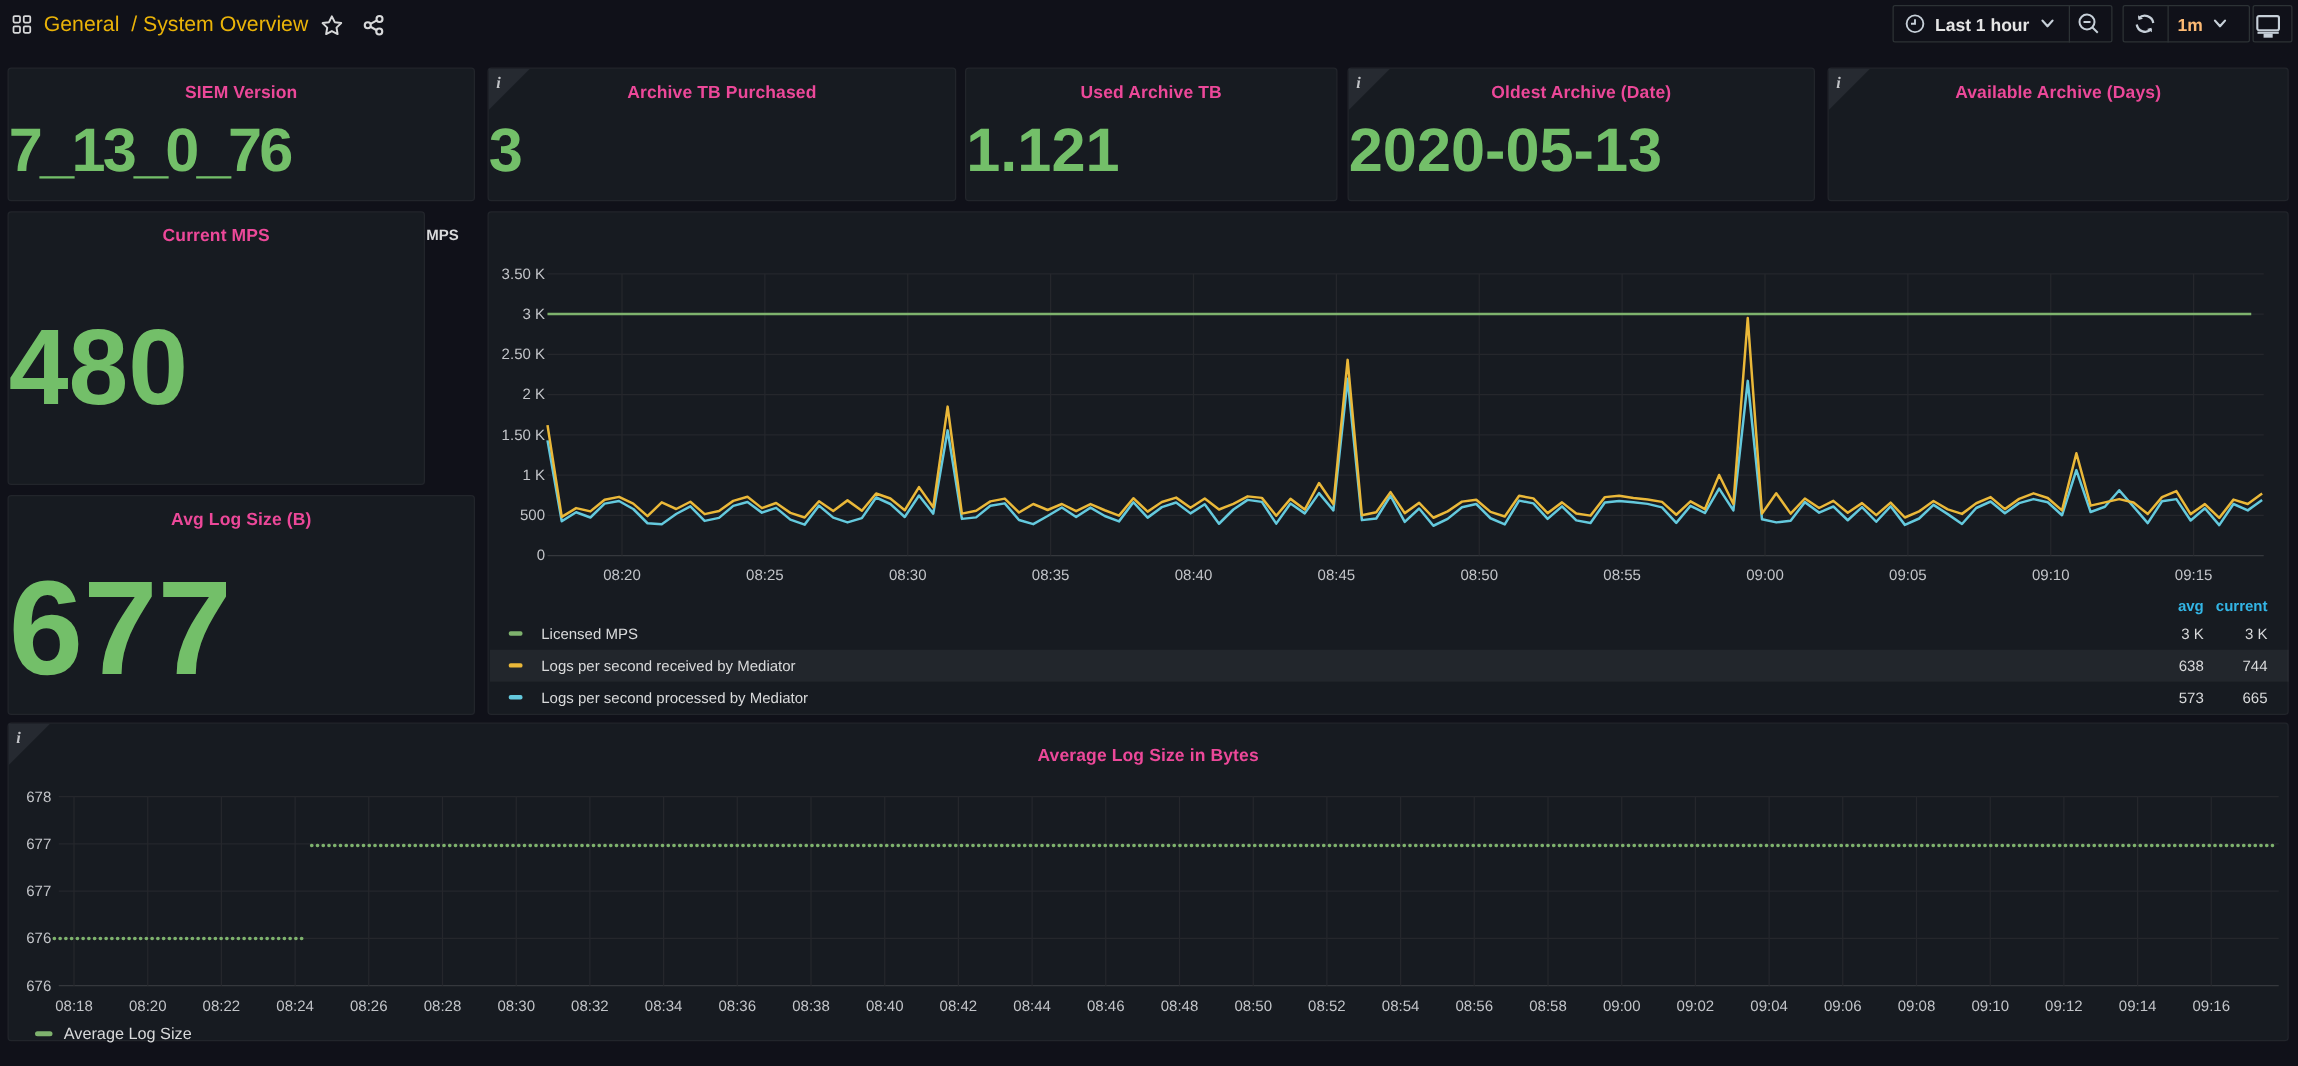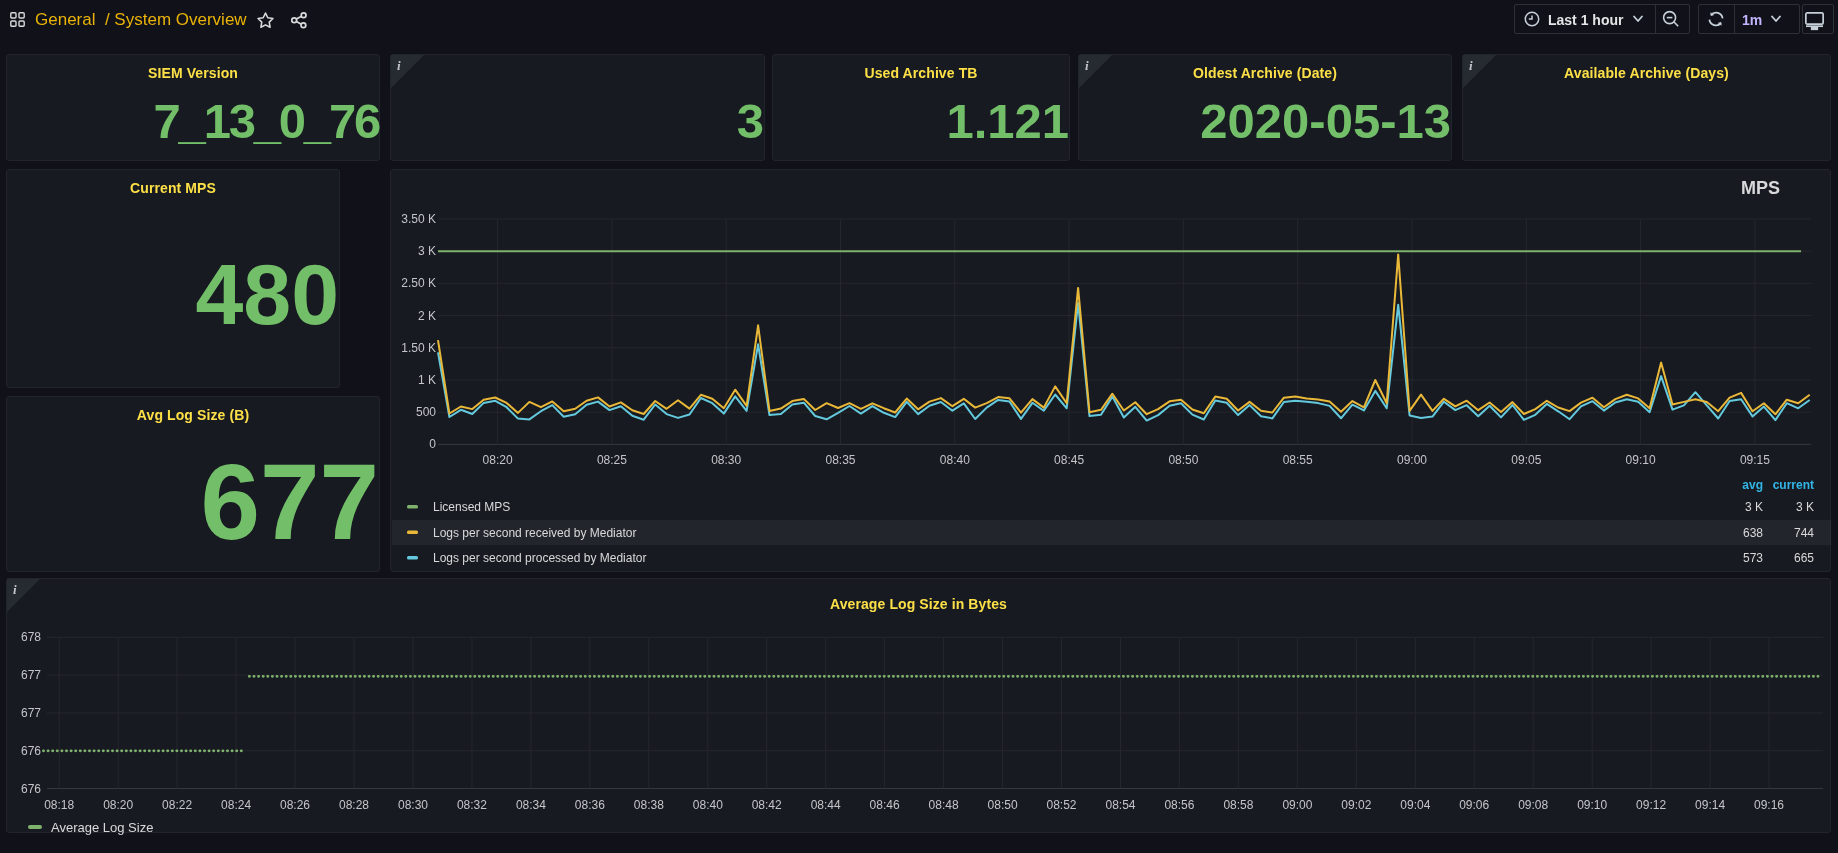--- a/index.html
+++ b/index.html
@@ -1,17 +1,17 @@
 <!DOCTYPE html>
 <html><head><meta charset="utf-8"><style>
 *{margin:0;padding:0;box-sizing:border-box}
 html,body{width:1838px;height:853px;background:#101119;font-family:"Liberation Sans",sans-serif;overflow:hidden;position:relative}
 .panel{position:absolute;background:#171b21;border:1px solid #22252b;border-radius:3px}
-.ptitle{position:absolute;top:5px;left:0;right:0;text-align:center;font-size:14px;font-weight:700;color:#fde047;line-height:26px;letter-spacing:0.1px}
-.statv{position:absolute;left:0;right:0;text-align:right;color:#73bf69;font-weight:700}
+.ptitle{position:absolute;top:5px;left:0;right:0;text-align:center;font-size:14px;font-weight:700;color:#ec4899;line-height:26px;letter-spacing:0.1px}
+.statv{position:absolute;left:0;right:0;text-align:left;color:#73bf69;font-weight:700}
 .abs{position:absolute}
 svg{position:absolute;overflow:visible}
 .corner{position:absolute;top:0;left:0}
 .corner i{position:absolute;top:3px;left:6px;font-family:"Liberation Serif",serif;font-style:italic;font-weight:700;font-size:13px;color:#c3c5c9;font-style:italic}
 </style></head><body>
 
 <svg class="abs" style="left:10px;top:12px" width="15" height="15" viewBox="0 0 15 15">
 <g fill="none" stroke="#d8d9da" stroke-width="1.4">
 <rect x="0.8" y="0.8" width="5.2" height="5.2" rx="1"></rect>
 <rect x="9" y="0.8" width="5.2" height="5.2" rx="1"></rect>
@@ -55,21 +55,21 @@
 </g>
   </svg>
 <svg class="abs" style="left:1707px;top:10px" width="18" height="18" viewBox="0 0 18 18">
 <g fill="none" stroke="#c7d0d9" stroke-width="1.8">
 <path d="M2.4 9.6a6.7 6.7 0 0 0 11.6 3.6"></path>
 <path d="M15.6 8.4a6.7 6.7 0 0 0 -11.6 -3.6"></path>
 </g>
 <path d="M3.4 2.2 L3.8 5.9 L7.4 4.9 Z" fill="#c7d0d9"></path>
 <path d="M14.6 15.8 L14.2 12.1 L10.6 13.1 Z" fill="#c7d0d9"></path>
 </svg>
-<div class="abs" style="left:1742px;top:12px;font-size:14px;font-weight:700;color:#c4b5fd">1m</div>
+<div class="abs" style="left:1742px;top:12px;font-size:14px;font-weight:700;color:#fdba74">1m</div>
 <svg class="abs" style="left:1770px;top:15px" width="12" height="8" viewBox="0 0 12 8">
 <path fill="none" stroke="#c7d0d9" stroke-width="1.8" stroke-linecap="round" stroke-linejoin="round" d="M2 1.5 L6 6 L10 1.5"></path>
   </svg>
 <svg class="abs" style="left:1805px;top:12px" width="19" height="18" viewBox="0 0 19 18">
 <g fill="none" stroke="#c7d0d9" stroke-width="1.7">
 <rect x="0.85" y="0.85" width="17.3" height="11.3" rx="1.4"></rect>
 <line x1="1" y1="14.2" x2="18" y2="14.2"></line>
 <rect x="6.7" y="15.7" width="5.6" height="1.6"></rect>
 </g>
   </svg>
@@ -78,20 +78,21 @@
     <div class="statv" style="top:66px;font-size:49px;line-height:0">​</div>
     <div class="statv" style="top:41.5px;height:49px;line-height:49px;font-size:49px"><span style="letter-spacing:-2.2px">7_13_0_76</span></div>
   </div>
 <div class="panel" style="left:390px;top:54px;width:375px;height:107px">
     <div class="corner">
       <svg width="34" height="34" style="left:0;top:0">
         <polygon points="0,0 33,0 0,33" fill="#262a31"></polygon>
       </svg>
       <i>i</i>
     </div>
+    <div class="ptitle">Archive TB Purchased</div>
     <div class="statv" style="top:66px;font-size:49px;line-height:0">​</div>
     <div class="statv" style="top:41.5px;height:49px;line-height:49px;font-size:49px">3</div>
   </div>
 <div class="panel" style="left:772px;top:54px;width:298px;height:107px">
     <div class="ptitle">Used Archive TB</div>
     <div class="statv" style="top:66px;font-size:49px;line-height:0">​</div>
     <div class="statv" style="top:41.5px;height:49px;line-height:49px;font-size:49px">1.121</div>
   </div>
 <div class="panel" style="left:1078px;top:54px;width:374px;height:107px">
     <div class="corner">
@@ -118,21 +119,21 @@
     <div class="ptitle">Current MPS</div>
     <div class="statv" style="top:124px;font-size:86px;line-height:0">​</div>
     <div class="statv" style="top:81.0px;height:86px;line-height:86px;font-size:86px">480</div>
   </div>
 <div class="panel" style="left:6px;top:396px;width:374px;height:176px">
     <div class="ptitle">Avg Log Size (B)</div>
     <div class="statv" style="top:105px;font-size:107px;line-height:0">​</div>
     <div class="statv" style="top:51.5px;height:107px;line-height:107px;font-size:107px">677</div>
   </div>
 <div class="panel" style="left:390px;top:169px;width:1441px;height:403px">
-<div class="abs" style="left:0;right:0;top:5px;text-align:right;font-size:18px;font-weight:700;color:#d8d9da;line-height:26px"><span style="position:relative;left:-50px">MPS</span></div>
+<div class="abs" style="left:0;right:0;top:5px;text-align:left;font-size:12px;font-weight:700;color:#d8d9da;line-height:26px"><span style="position:relative;left:-50px">MPS</span></div>
 <svg style="left:0;top:0" width="1441" height="403" viewBox="0 0 1441 403">
 <line x1="47" y1="274.4" x2="1420" y2="274.4" stroke="#35383d" stroke-width="1"></line>
 <line x1="47" y1="242.2" x2="1420" y2="242.2" stroke="#25272c" stroke-width="1"></line>
 <line x1="47" y1="210.0" x2="1420" y2="210.0" stroke="#25272c" stroke-width="1"></line>
 <line x1="47" y1="177.8" x2="1420" y2="177.8" stroke="#25272c" stroke-width="1"></line>
 <line x1="47" y1="145.6" x2="1420" y2="145.6" stroke="#25272c" stroke-width="1"></line>
 <line x1="47" y1="113.4" x2="1420" y2="113.4" stroke="#25272c" stroke-width="1"></line>
 <line x1="47" y1="81.2" x2="1420" y2="81.2" stroke="#25272c" stroke-width="1"></line>
 <line x1="47" y1="49.0" x2="1420" y2="49.0" stroke="#25272c" stroke-width="1"></line>
 <line x1="106.6" y1="49.0" x2="106.6" y2="274.4" stroke="#25272c" stroke-width="1"></line>

